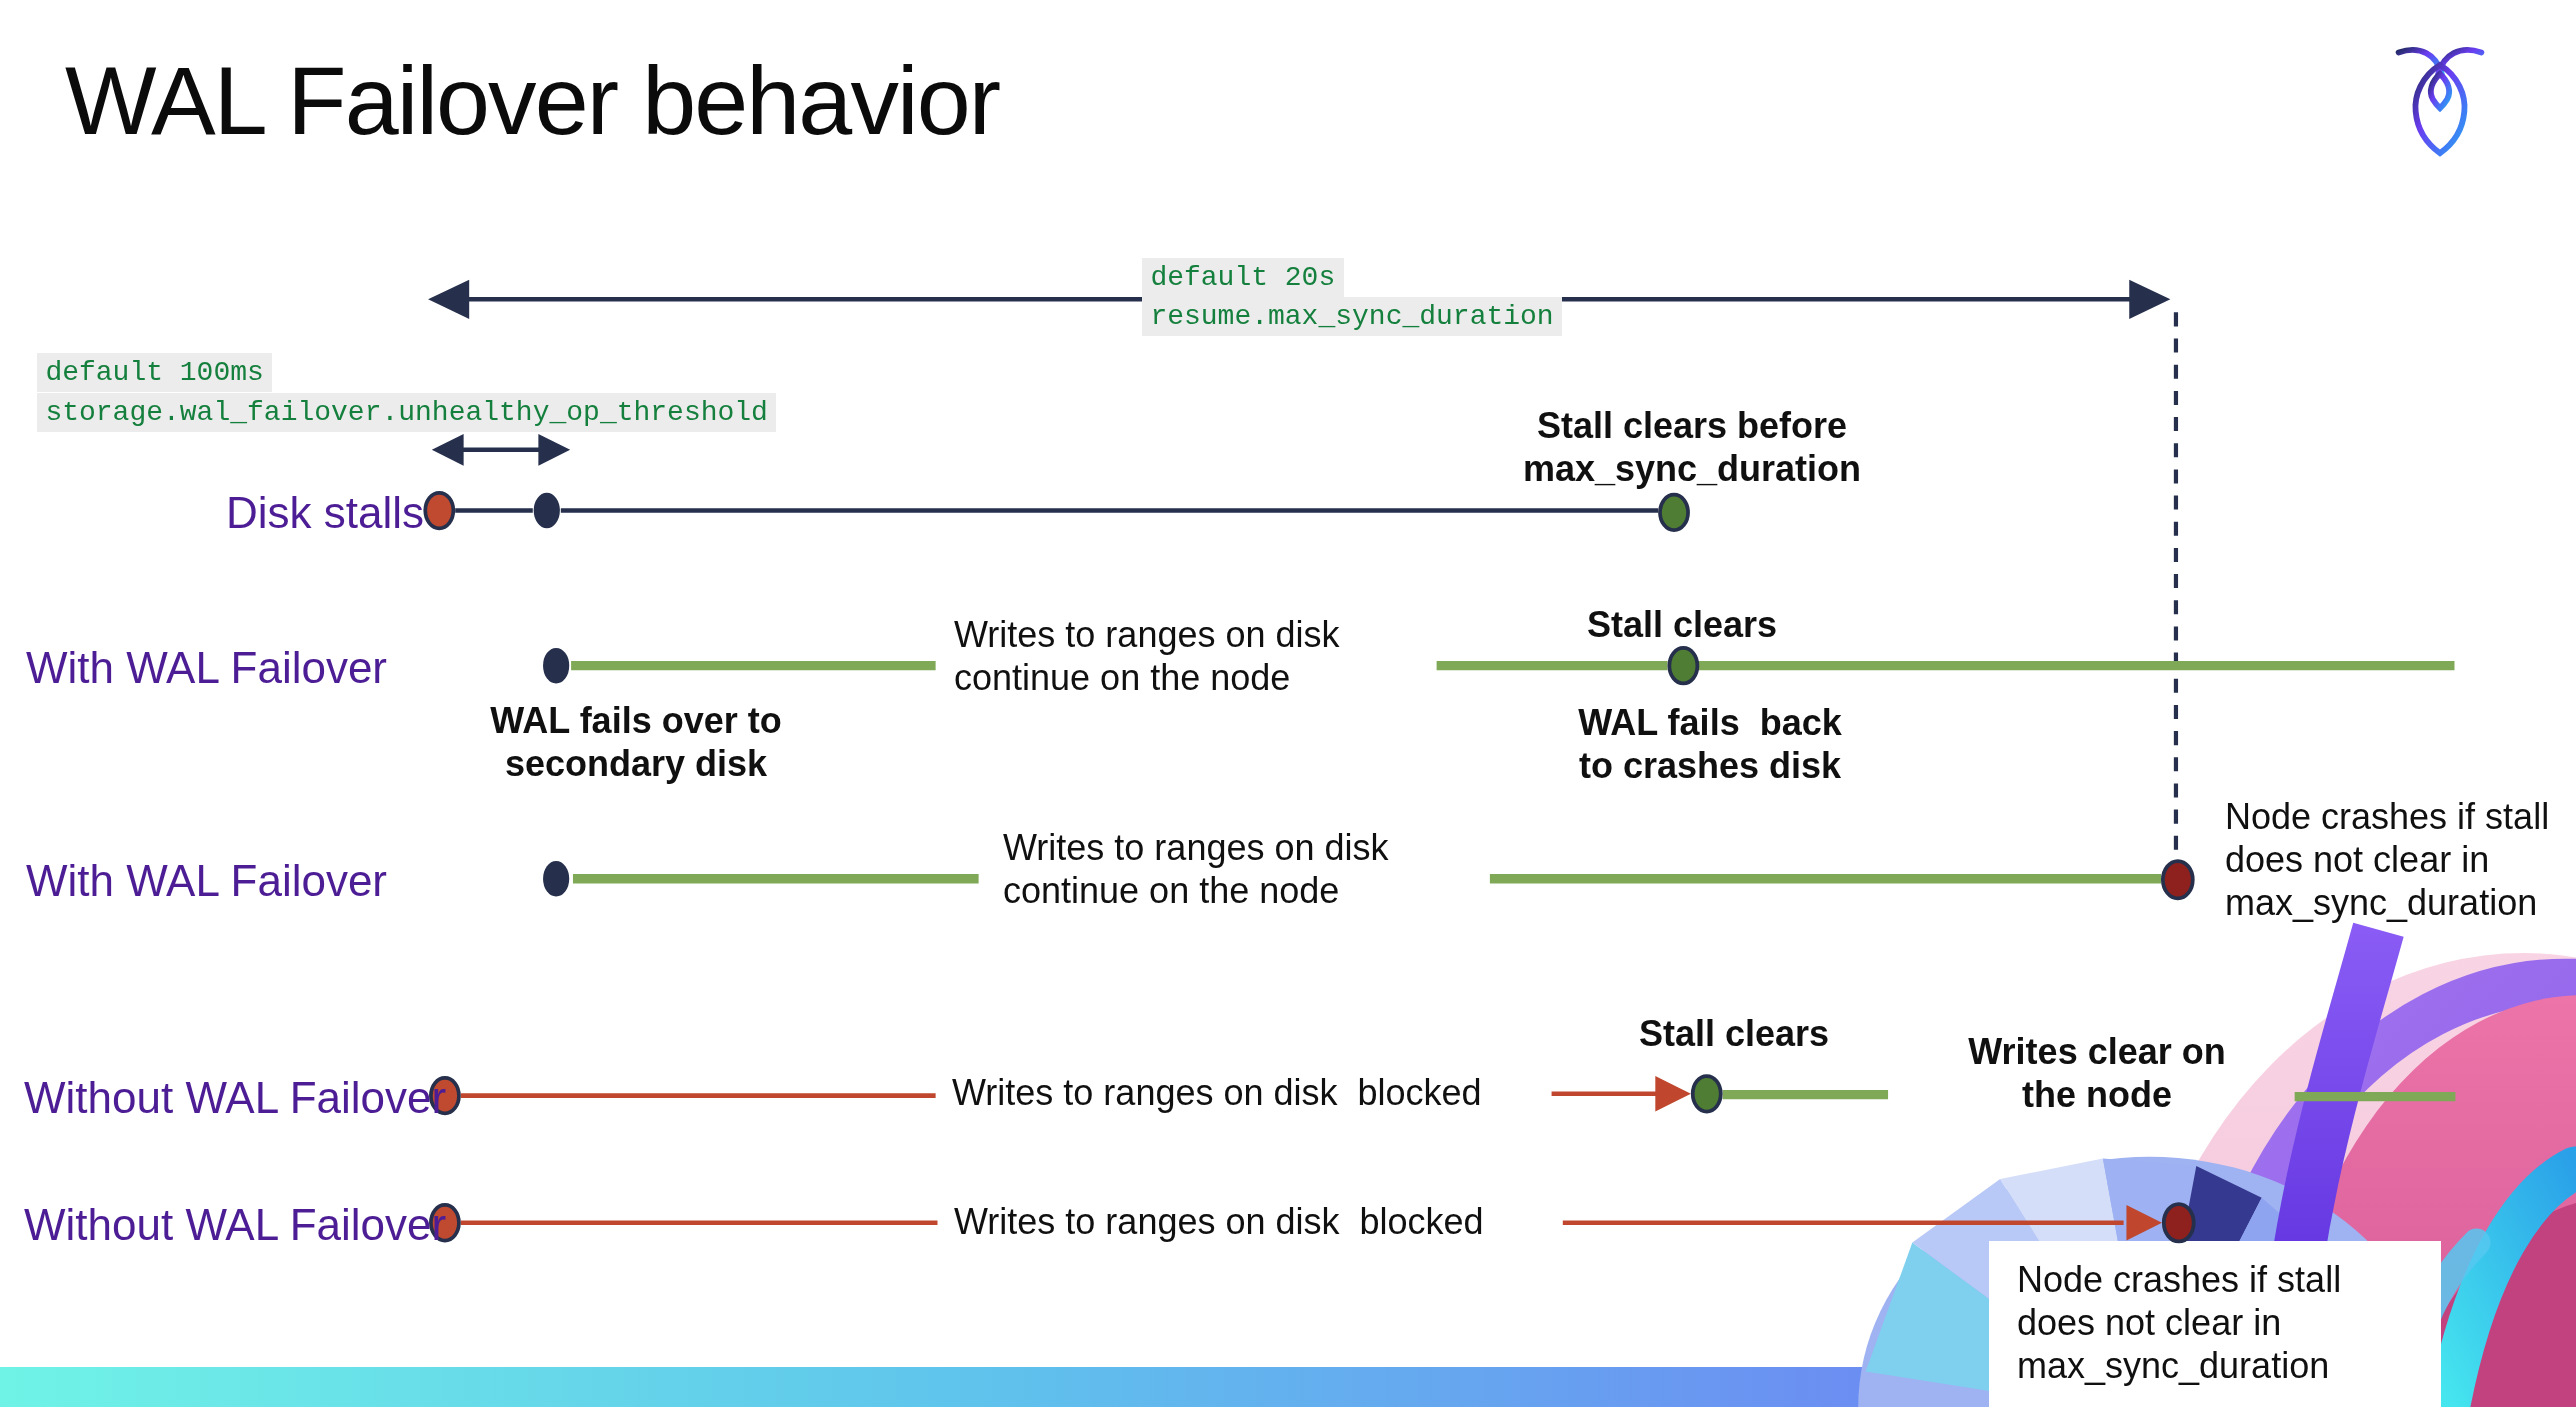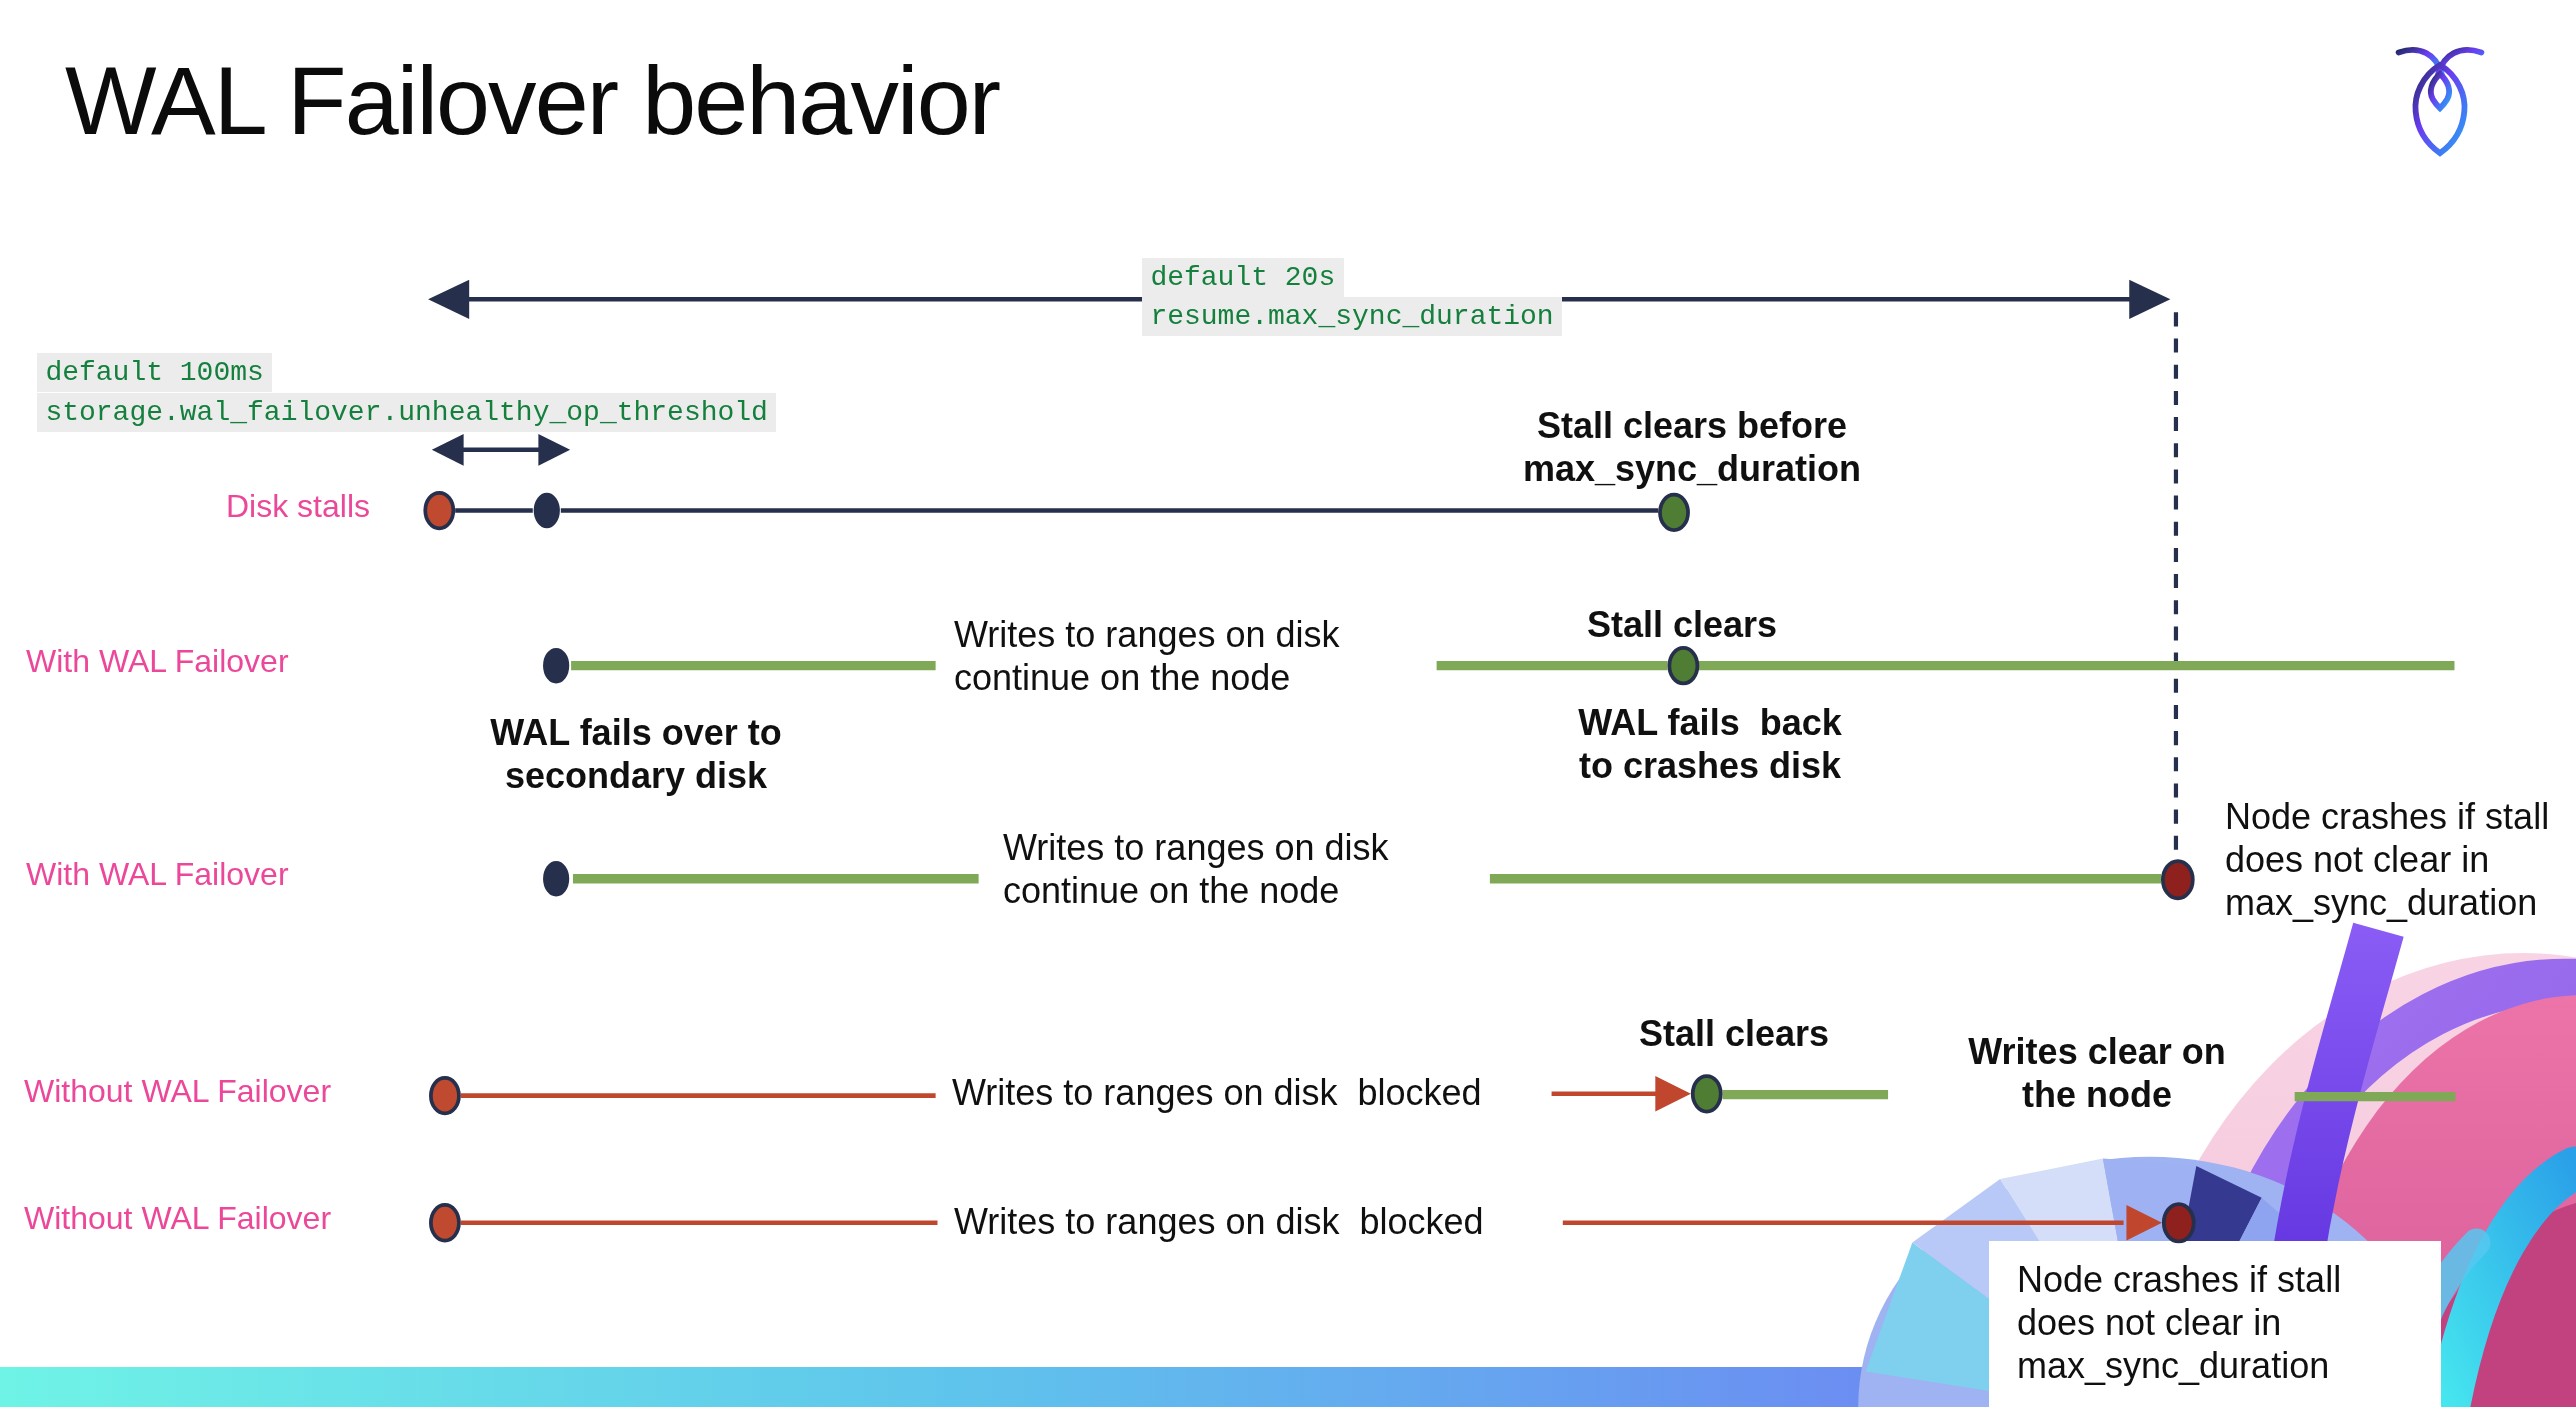--- a/index.html
+++ b/index.html
@@ -3,21 +3,21 @@
 <meta charset="utf-8">
 <style>
   html,body{margin:0;padding:0;background:#fff;}
   #slide{position:relative;width:2576px;height:1408px;background:#ffffff;overflow:hidden;
          font-family:"Liberation Sans","DejaVu Sans",sans-serif;color:#101010;}
   #title{position:absolute;left:65px;top:45px;font-size:97px;font-weight:normal;
          letter-spacing:-1.9px;color:#0b0b0b;}
   .mono-label{position:absolute;font-family:"Liberation Mono","DejaVu Sans Mono",monospace;
          font-size:28px;line-height:37px;color:#15803d;background:#ececec;padding:0.9px 8.4px;
          white-space:pre;z-index:5;}
-  .row-label{position:absolute;font-size:32px;color:#ec4899;z-index:5;white-space:pre;}
+  .row-label{position:absolute;font-size:44px;color:#4c1d95;z-index:5;white-space:pre;}
   .note{position:absolute;font-size:36px;line-height:43px;color:#101010;z-index:5;white-space:pre-wrap;}
   .note.center{transform:translateX(-50%);text-align:center;font-weight:bold;}
   #diagram-svg{position:absolute;left:0;top:0;z-index:4;}
   #art-svg{position:absolute;left:1542px;top:897px;z-index:2;}
   #crash-box{position:absolute;left:1989px;top:1241px;width:452px;height:166px;background:#ffffff;z-index:3;}
   #crash-box .note{position:absolute;left:28px;top:17px;}
   #footer-bar{position:absolute;left:0;top:1367px;width:2576px;height:41px;z-index:1;
          background:linear-gradient(90deg,#6ff3e6 0%,#5fc3ec 38%,#6b8ef2 72%,#6d5cf0 100%);}
   #logo{position:absolute;left:2395px;top:43px;z-index:5;}
 </style>
@@ -147,21 +147,21 @@
 
   <div class="row-label" style="left:226px;top:488px;">Disk stalls</div>
   <div class="row-label" style="left:26px;top:643px;">With WAL Failover</div>
   <div class="row-label" style="left:26px;top:856px;">With WAL Failover</div>
   <div class="row-label" style="left:24px;top:1073px;">Without WAL Failover</div>
   <div class="row-label" style="left:24px;top:1200px;">Without WAL Failover</div>
 
   <div class="note center" style="left:1692px;top:404px;">Stall clears before
 max_sync_duration</div>
 
-  <div class="note center" style="left:636px;top:699px;margin-top:12px;">WAL fails over to
+  <div class="note center" style="left:636px;top:699px;">WAL fails over to
 secondary disk</div>
   <div class="note" style="left:954px;top:613px;">Writes to ranges on disk
 continue on the node</div>
   <div class="note center" style="left:1682px;top:603px;">Stall clears</div>
   <div class="note center" style="left:1710px;top:701px;">WAL fails  back
 to crashes disk</div>
 
   <div class="note" style="left:1003px;top:826px;">Writes to ranges on disk
 continue on the node</div>
   <div class="note" style="left:2225px;top:795px;">Node crashes if stall

